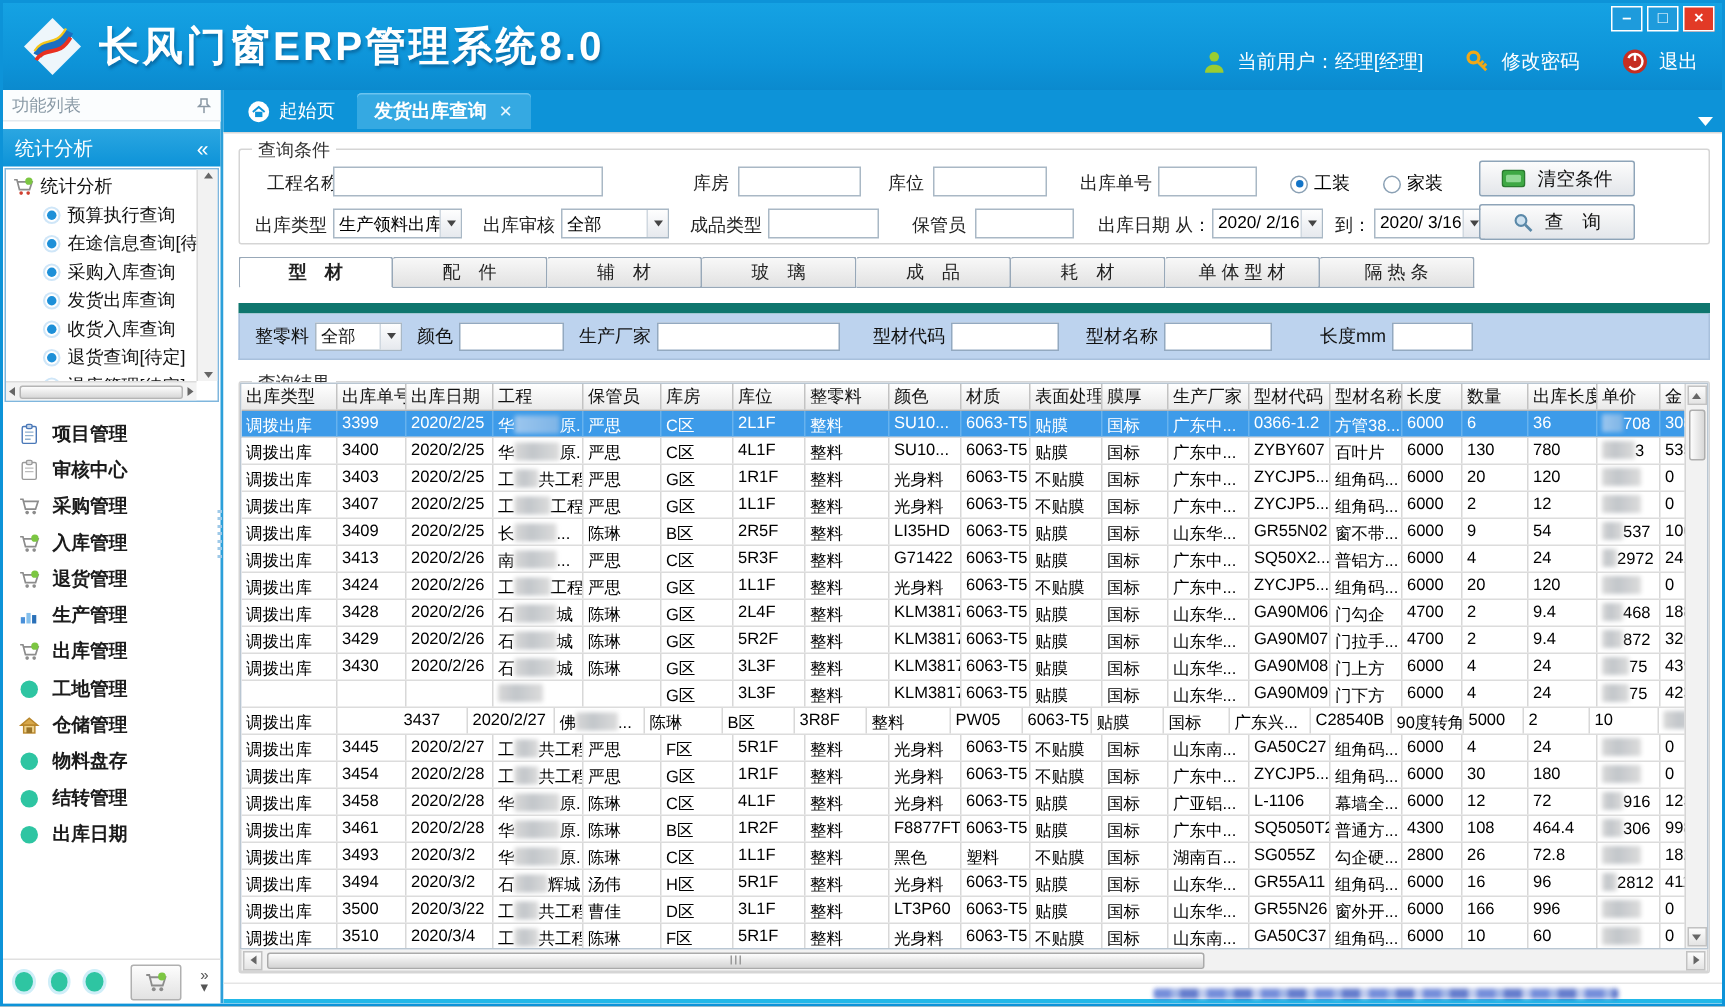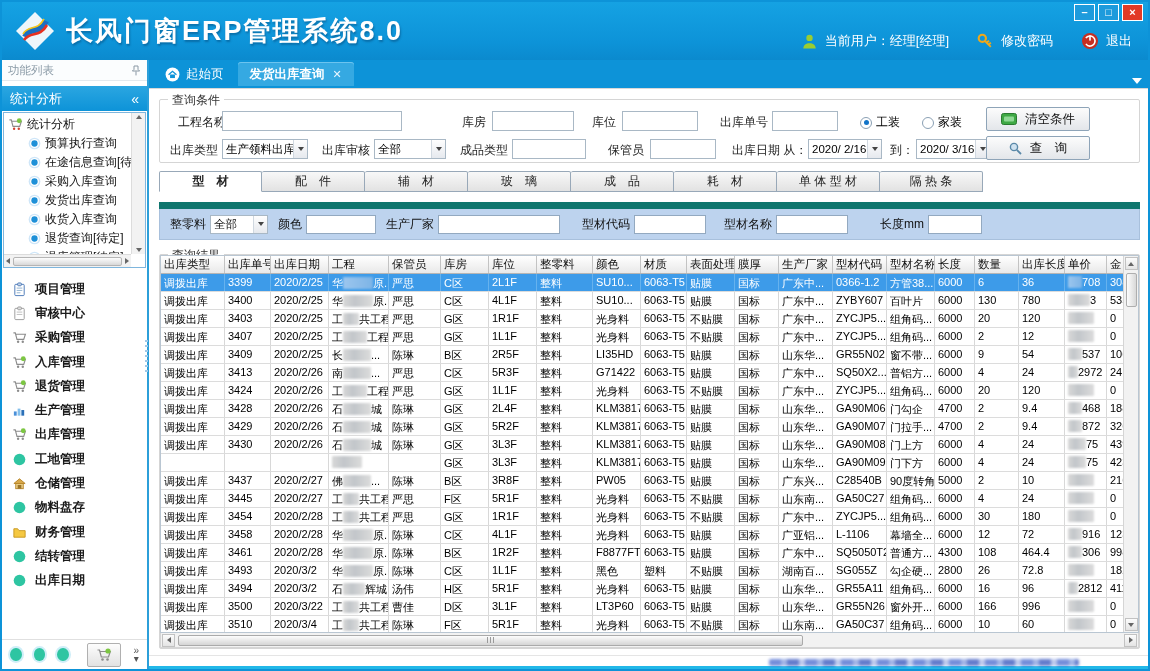--- a/index.html
+++ b/index.html
@@ -338,28 +338,20 @@
             <span>
               <svg width="15" height="15" viewBox="0 0 16 16">
                 <circle cx="8" cy="8" r="6.2" fill="#2EC5A2"></circle>
               </svg>
             </span>
             <span>物料盘存</span>
           </div>
           <div class="mod">
             <span>
               <svg width="15" height="15" viewBox="0 0 16 16">
-                <path d="M2 4h4l1.5 2H14v7H2z" fill="#F5C842" stroke="#c89820"></path>
-              </svg>
-            </span>
-            <span>财务管理</span>
-          </div>
-          <div class="mod">
-            <span>
-              <svg width="15" height="15" viewBox="0 0 16 16">
                 <circle cx="8" cy="8" r="6.2" fill="#2EC5A2"></circle>
               </svg>
             </span>
             <span>结转管理</span>
           </div>
           <div class="mod">
             <span>
               <svg width="15" height="15" viewBox="0 0 16 16">
                 <circle cx="8" cy="8" r="6.2" fill="#2EC5A2"></circle>
               </svg>
@@ -767,21 +759,21 @@
                   <div class="dcell" style="width: 54px;">GA90M09.</div>
                   <div class="dcell" style="width: 48px;">门下方</div>
                   <div class="dcell" style="width: 40px;">6000</div>
                   <div class="dcell" style="width: 44px;">4</div>
                   <div class="dcell" style="width: 46px;">24</div>
                   <div class="dcell" style="width: 42px;"><span></span><span class="censor" style="width:18px"></span><span>75</span></div>
                   <div class="dcell" style="width: 30px;">423</div>
                 </div>
                 <div class="drow">
                   <div class="dcell" style="width: 64px;">调拨出库</div>
-                  <div class="dcell" style="width: 46px;">3437</div>
+                  <div class="dcell" style="width: 46px; margin-left: 41px;">3437</div>
                   <div class="dcell" style="width: 58px;">2020/2/27</div>
                   <div class="dcell" style="width: 60px;"><span>佛</span><span class="censor" style="width:28px"></span><span>...</span></div>
                   <div class="dcell" style="width: 52px;">陈琳</div>
                   <div class="dcell" style="width: 48px;">B区</div>
                   <div class="dcell" style="width: 48px;">3R8F</div>
                   <div class="dcell" style="width: 56px;">整料</div>
                   <div class="dcell" style="width: 48px;">PW05</div>
                   <div class="dcell" style="width: 46px;">6063-T5</div>
                   <div class="dcell" style="width: 48px;">贴膜</div>
                   <div class="dcell" style="width: 44px;">国标</div>

